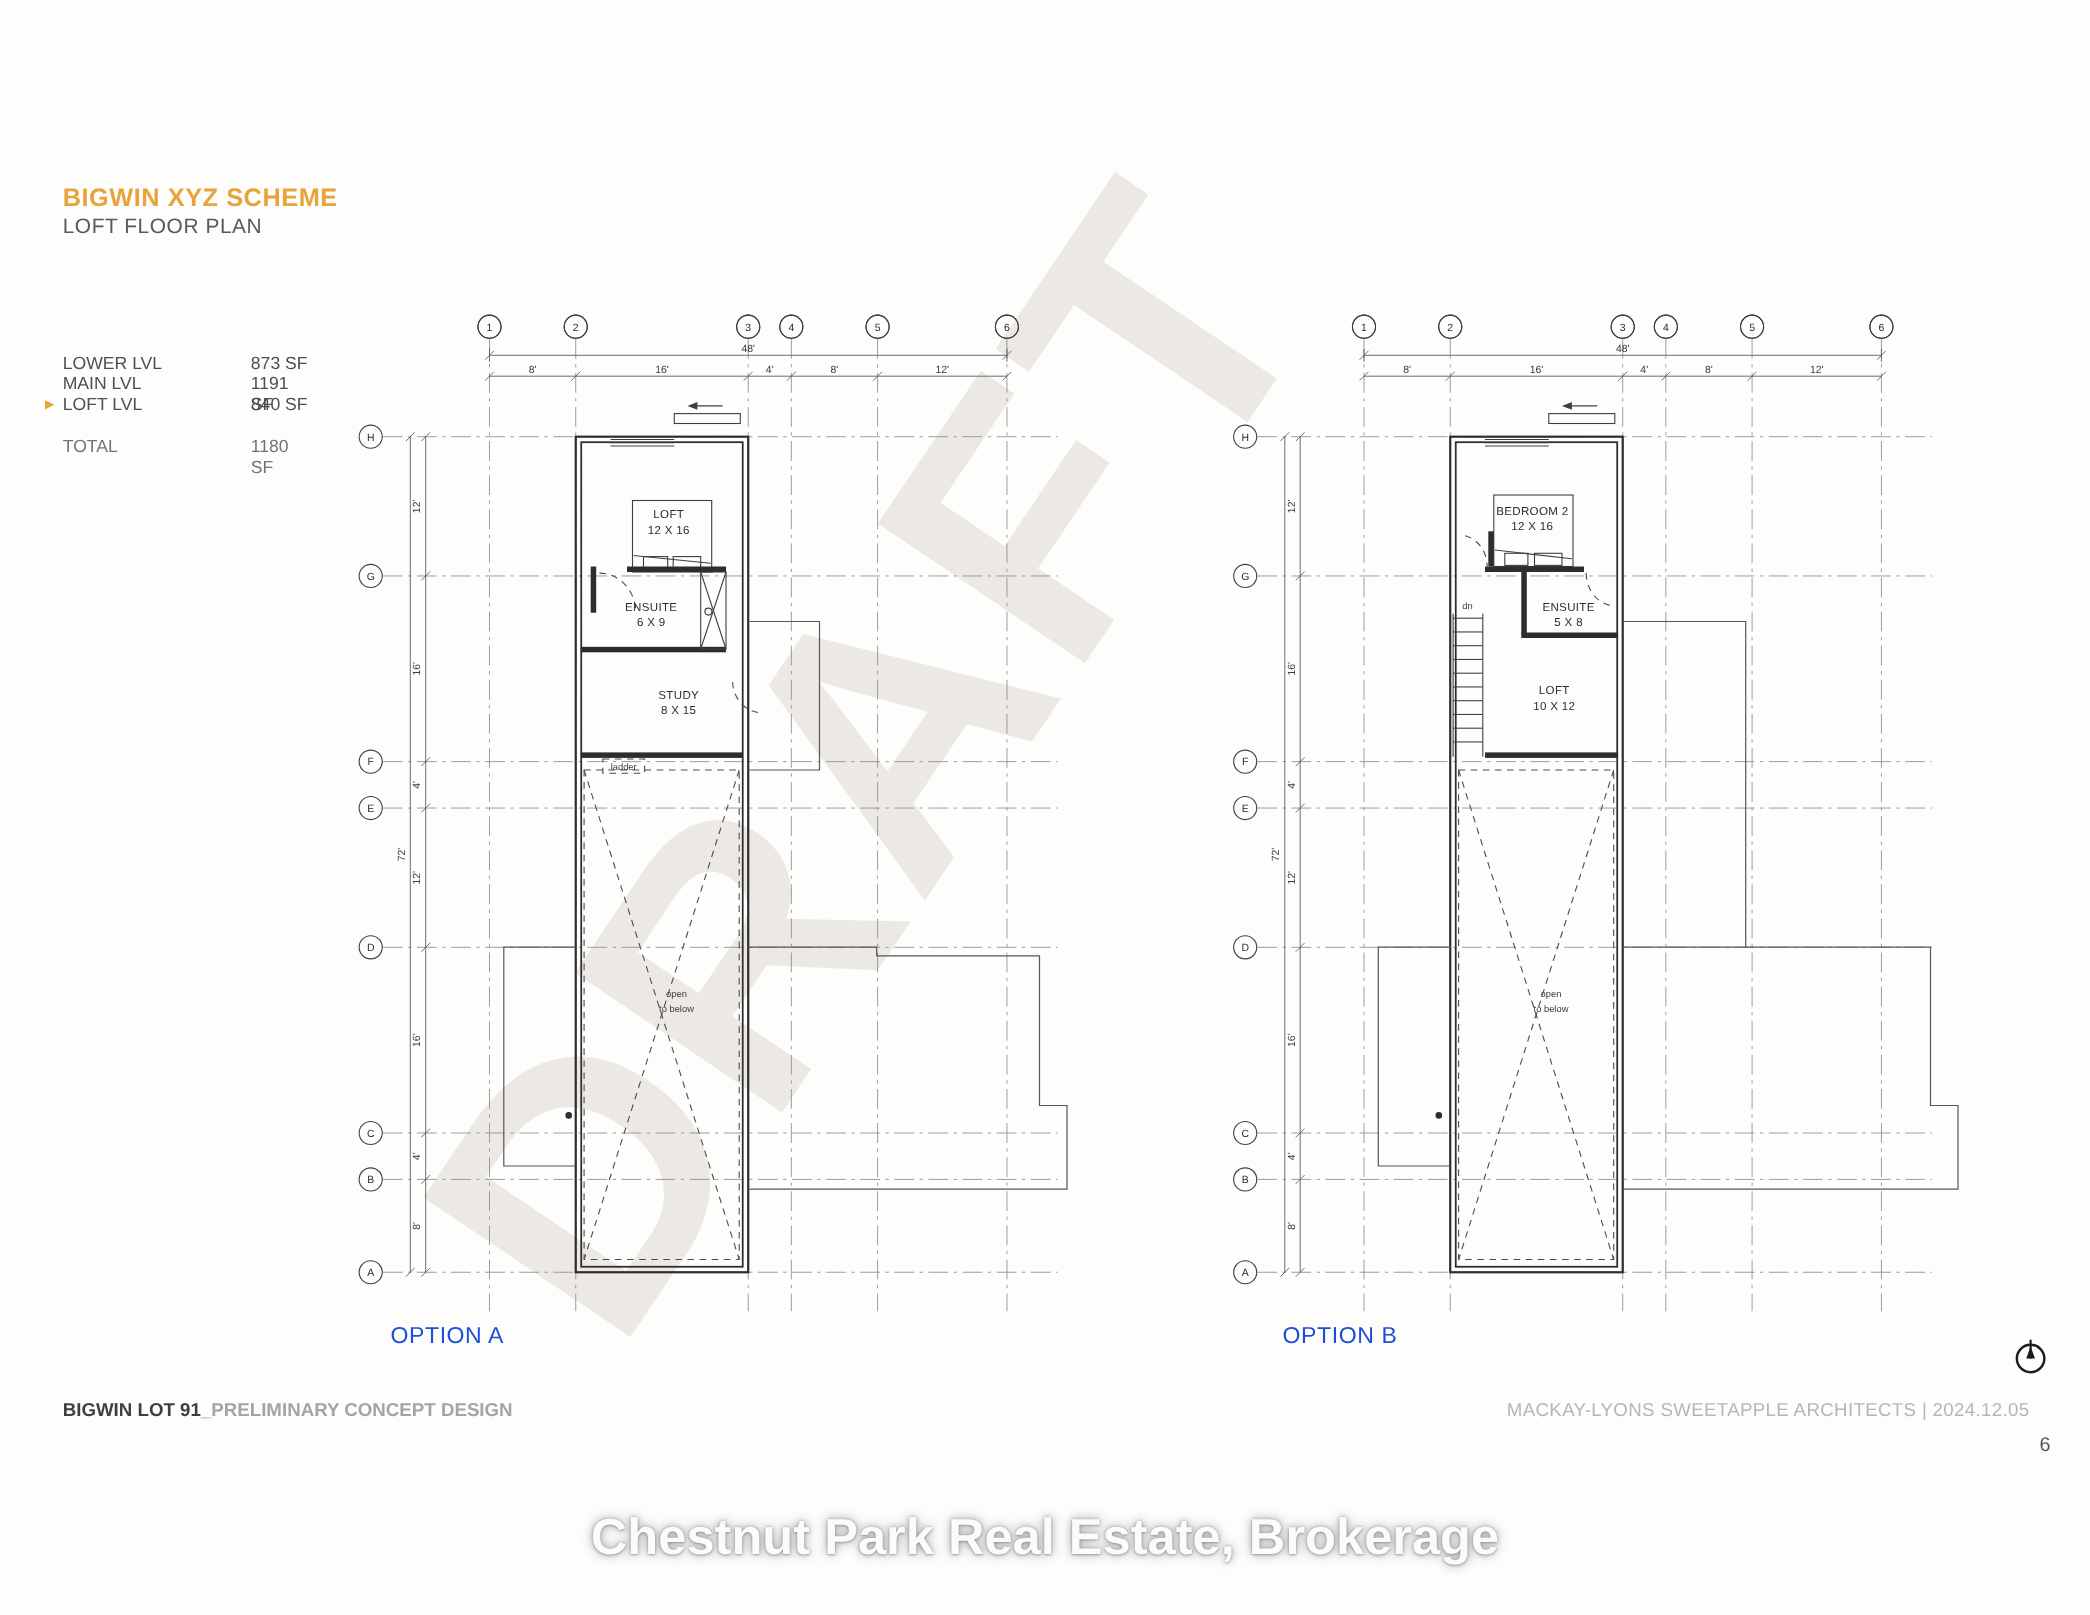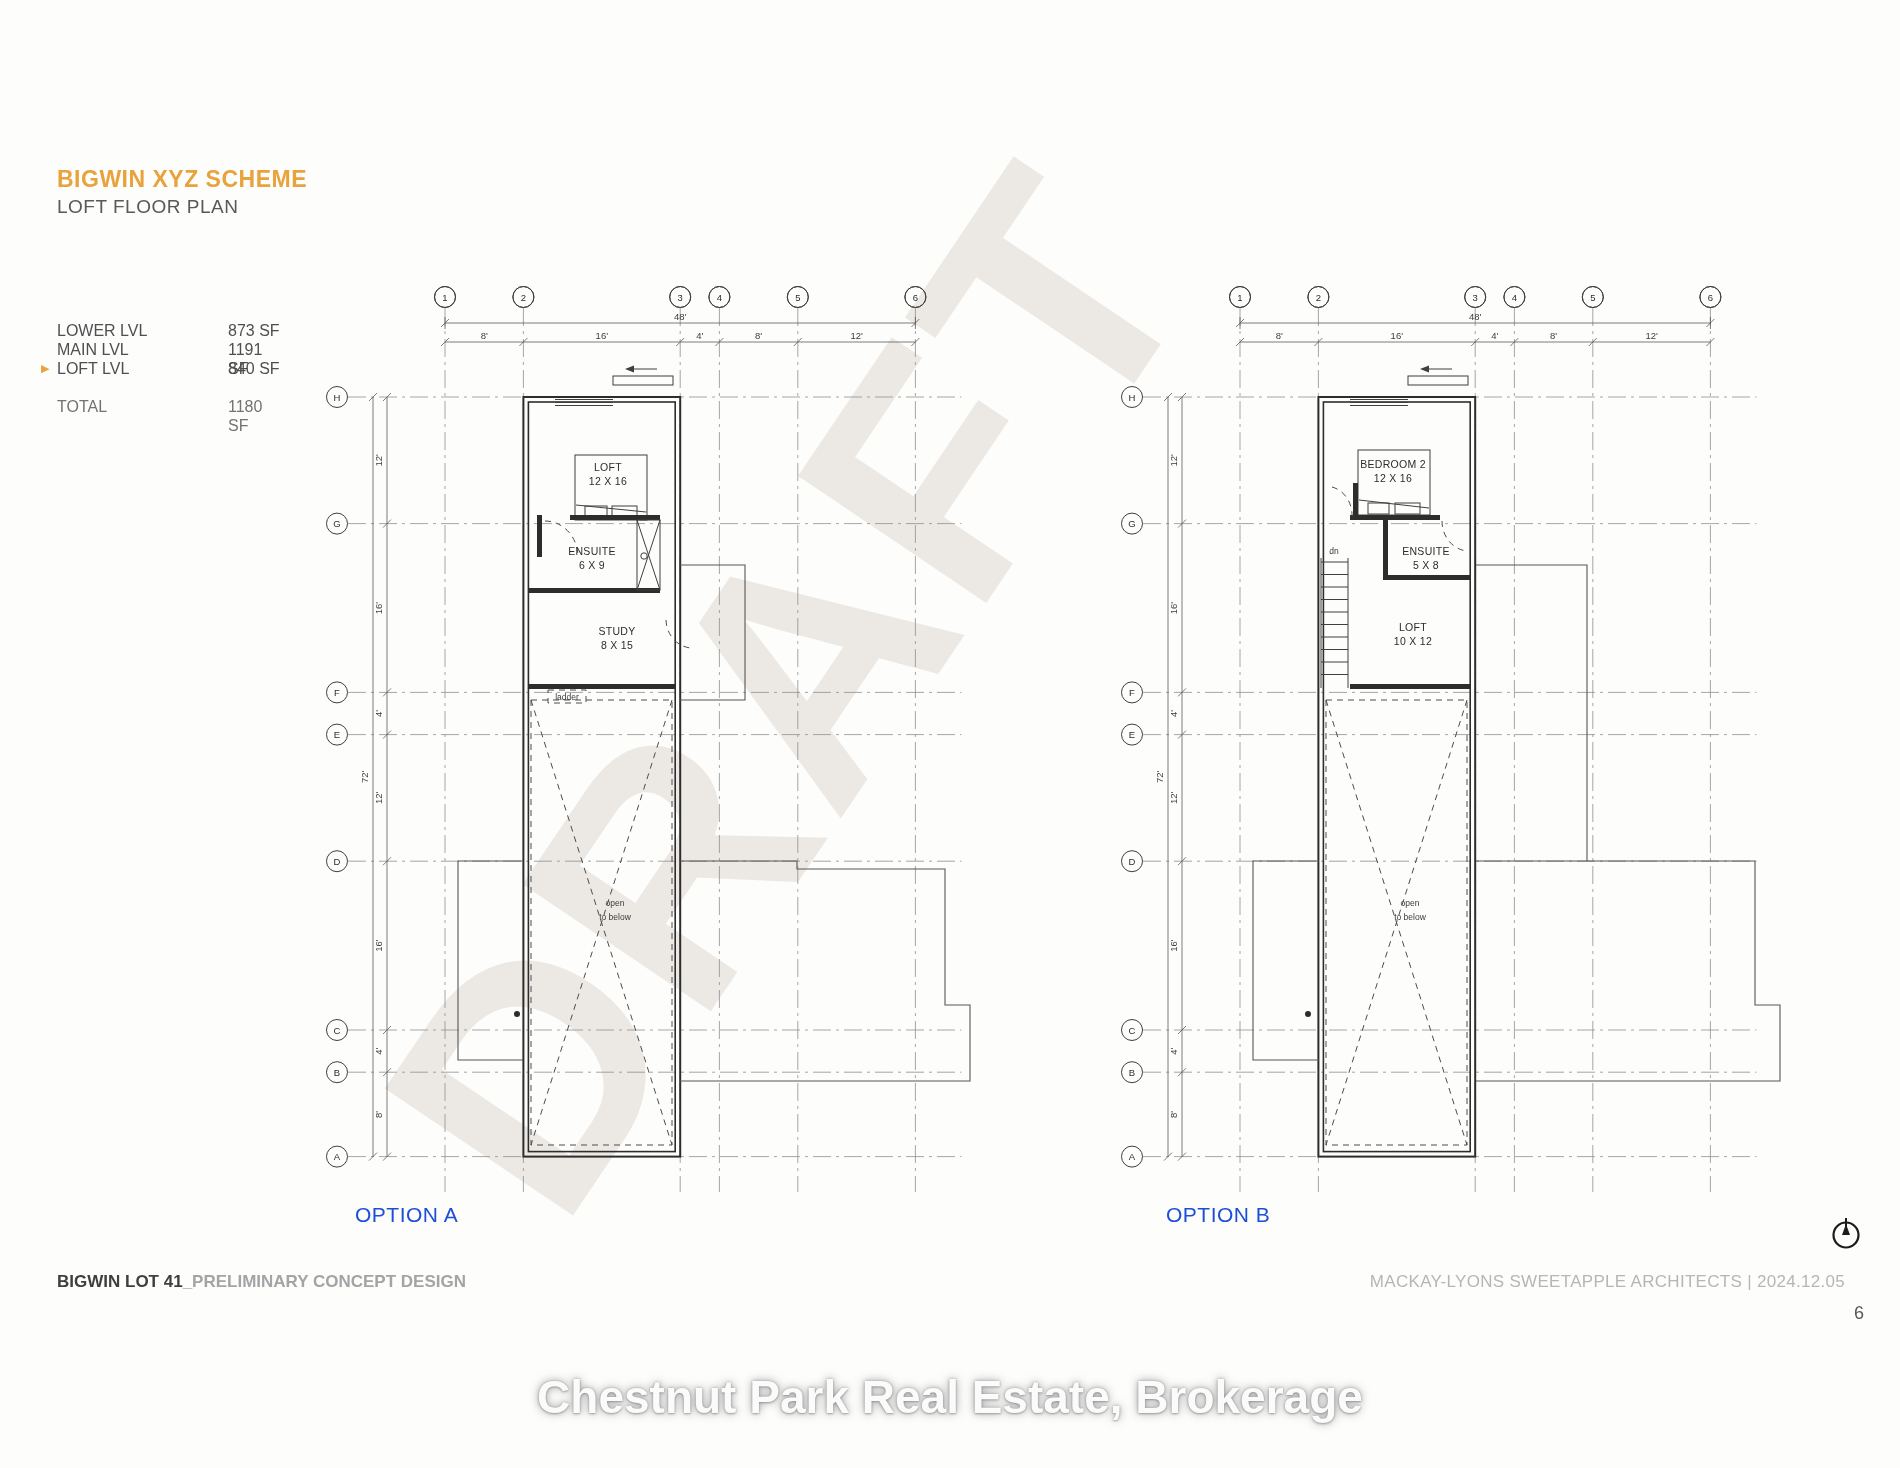--- a/index.html
+++ b/index.html
@@ -362,21 +362,21 @@
       <polyline points="1476,861 1755,861 1755,1005 1780,1005 1780,1081 1476,1081" class="out"></polyline>
       <polyline points="1319,861 1253,861 1253,1060 1319,1060" class="out"></polyline>
       <circle cx="1308" cy="1014" r="3" fill="#2d2d2d"></circle>
     </g>
   </svg>
 
 <div id="option-a-label" class="option-label">OPTION A</div>
 <div id="option-b-label" class="option-label">OPTION B</div>
 
 <div class="foot-left">
-  <span class="bold">BIGWIN LOT 41</span><span class="rest">_PRELIMINARY CONCEPT DESIGN</span>
+  <span class="bold">BIGWIN LOT 91</span><span class="rest">_PRELIMINARY CONCEPT DESIGN</span>
 </div>
 <div class="foot-right">MACKAY-LYONS SWEETAPPLE ARCHITECTS | 2024.12.05</div>
 <div class="page-num">6</div>
 
 <svg class="compass" width="38" height="38" viewBox="0 0 38 38">
   <circle cx="19" cy="21" r="12.5" fill="none" stroke="#1c1c1c" stroke-width="2.2"></circle>
   <line x1="19" y1="4" x2="19" y2="21" stroke="#1c1c1c" stroke-width="2"></line>
   <path d="M19 10 L23 21 L15 21 Z" fill="#1c1c1c"></path>
 </svg>
 

